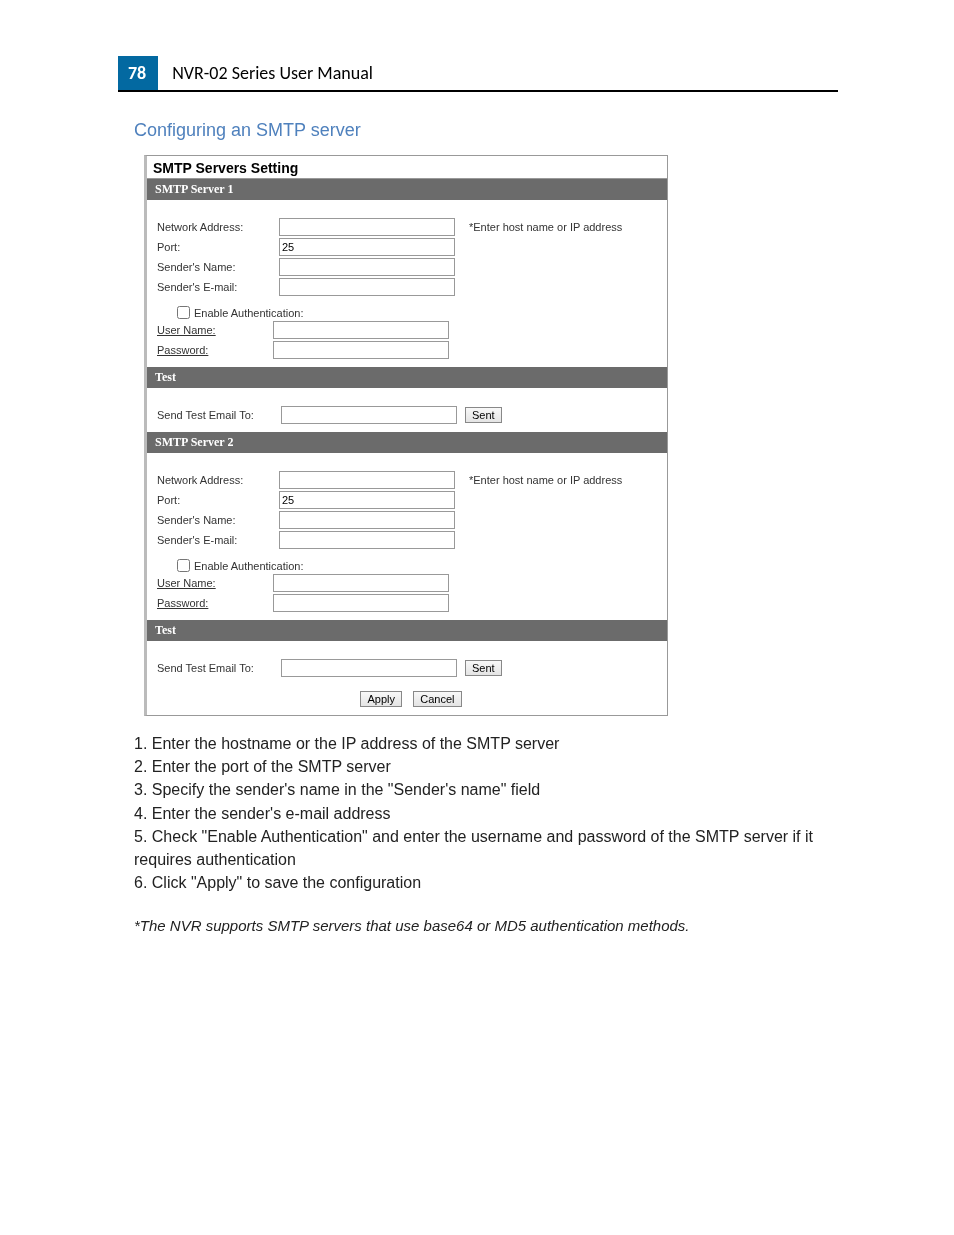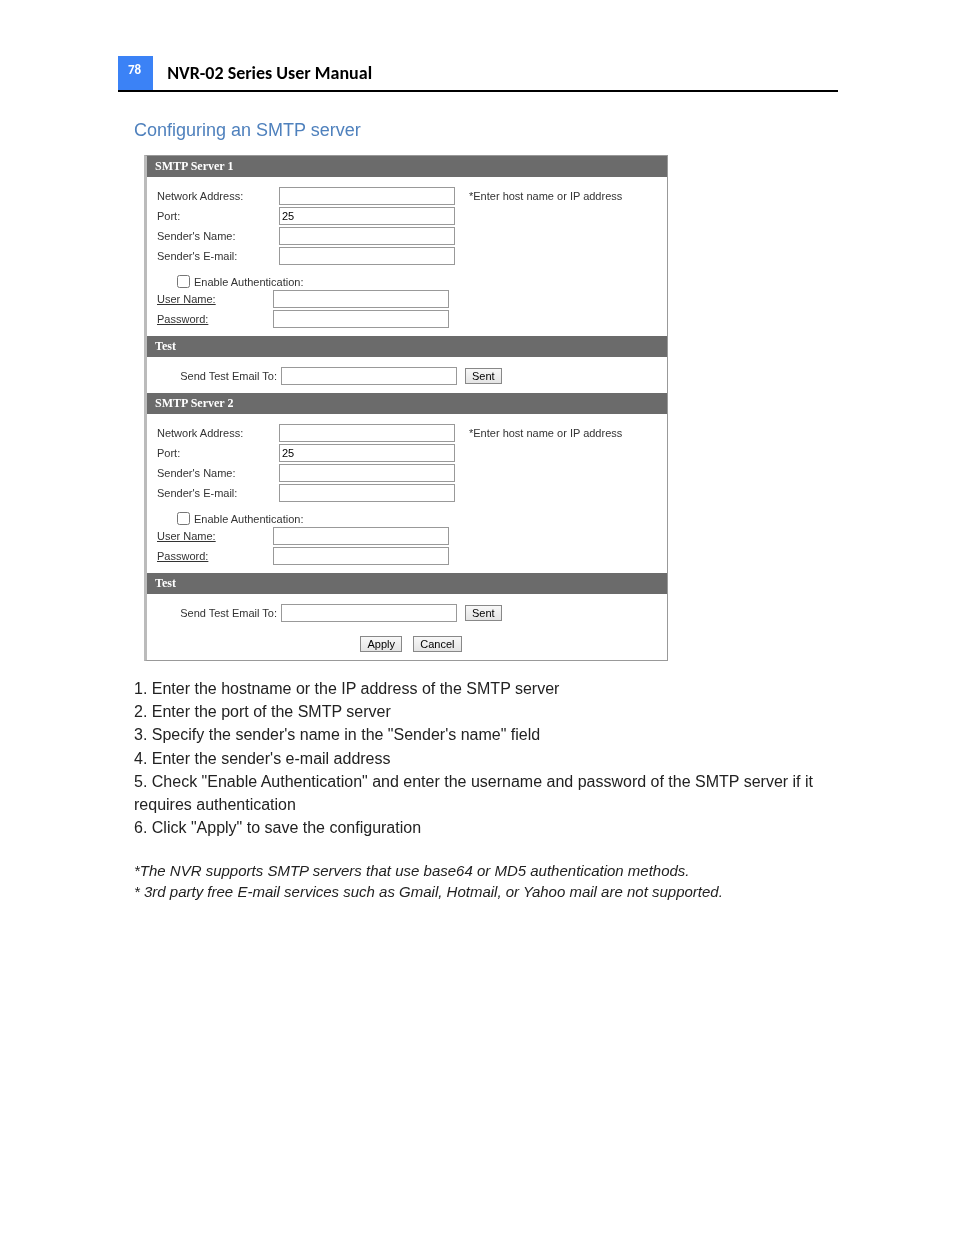--- a/index.html
+++ b/index.html
@@ -18,29 +18,29 @@
   }
   
   .header-bar {
     margin: 56px 0 0 118px;
     display: flex;
     align-items: stretch;
     border-bottom: 2px solid #000;
     width: 720px;
   }
   .page-number {
-    background: #3b82f6;
+    background: #0369a1;
     color: #fff;
     font-weight: bold;
-    font-size: 13px;
+    font-size: 18px;
     padding: 6px 12px 6px 10px;
     font-family: Calibri, Arial, sans-serif;
   }
   .manual-title {
-    font-weight: bold;
+    font-weight: normal;
     font-size: 18px;
     padding: 6px 0 6px 14px;
     font-family: Calibri, Arial, sans-serif;
   }
   .section-heading {
     color: #4f81bd;
     font-family: Verdana, Geneva, sans-serif;
     font-weight: normal;
     font-size: 18px;
     margin: 28px 0 14px 134px;
@@ -61,42 +61,42 @@
   }
   .panel-darkbar {
     background: #6b6b6b;
     color: #fff;
     font-weight: bold;
     font-size: 12px;
     padding: 3px 8px;
     font-family: Liberation Serif, serif;
   }
   .form-body {
-    padding: 8px 10px 6px 10px;
+    padding: 16px 10px 6px 10px;
   }
   .row {
     display: flex;
     align-items: center;
     margin: 2px 0;
     font-size: 11px;
     color: #333;
   }
   .lbl {
     width: 118px;
     text-align: left;
     padding-right: 4px;
   }
   .lbl.right {
     text-align: left;
     width: 112px;
     text-decoration: underline;
   }
   .lbl.test {
     width: 120px;
-    text-align: right;
+    text-align: left;
   }
   .hint {
     margin-left: 14px;
     font-size: 11px;
     color: #333;
   }
   input.text {
     height: 16px;
     border: 1px solid #999;
     font-size: 11px;
@@ -149,20 +149,21 @@
 
   <div class="header-bar">
     <div class="page-number">78</div>
     <div class="manual-title">NVR-02 Series User Manual</div>
   </div>
 
   <div class="section-heading">Configuring an SMTP server</div>
 
   <div class="panel">
 
+    <div class="panel-white-title">SMTP Servers Setting</div>
 
     <div class="panel-darkbar">SMTP Server 1</div>
     <div class="form-body">
       <div class="row">
         <span class="lbl">Network Address:</span>
         <input class="text" value="" style="">
         <span class="hint">*Enter host name or IP address</span>
       </div>
       <div class="row">
         <span class="lbl">Port:</span>
@@ -252,16 +253,15 @@
     <div>1. Enter the hostname or the IP address of the SMTP server</div>
     <div>2. Enter the port of the SMTP server</div>
     <div>3. Specify the sender's name in the "Sender's name" field</div>
     <div>4. Enter the sender's e-mail address</div>
     <div>5. Check "Enable Authentication" and enter the username and password of the SMTP server if it requires authentication</div>
     <div>6. Click "Apply" to save the configuration</div>
   </div>
 
   <div class="notes">
     <div>*The NVR supports SMTP servers that use base64 or MD5 authentication methods.</div>
-    <div>* 3rd party free E-mail services such as Gmail, Hotmail, or Yahoo mail are not supported.</div>
   </div>
 
 </div>
 
 </body></html>

